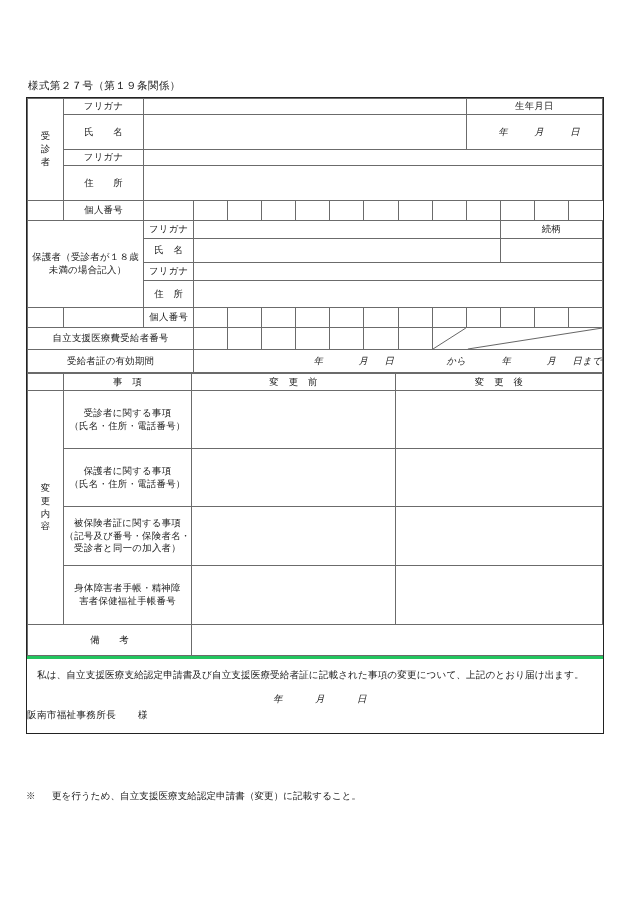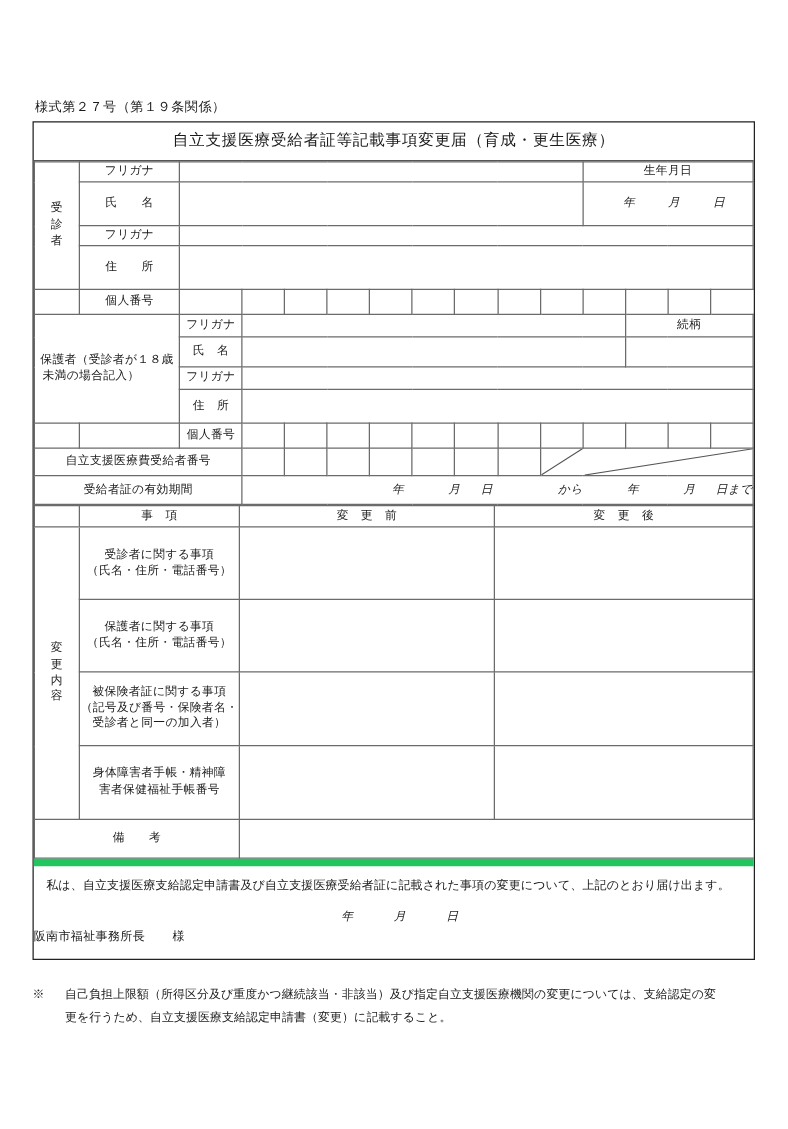--- a/index.html
+++ b/index.html
@@ -88,40 +88,39 @@
   }
   .sign-date i{display:inline-block;width:42px;text-align:left;}
   .sign-to{
     font-size:9.6px;
     text-align:left;
     padding:3px 0 11px 0;
     letter-spacing:.3px;
   }
   .sign-to em{font-style:normal;padding-left:22px;}
 
-  .bottom-block{border-top:6px solid #22c55e;}
+  .bottom-block{border-top:3px solid #22c55e;}
 
   .footnote{
     position:absolute;left:26px;top:787px;width:584px;
     font-size:9.5px;line-height:1.95;letter-spacing:.1px;
   }
   .footnote .mark{position:absolute;left:0;top:0;}
   .footnote .body{padding-left:26px;display:block;}
   .footnote .l2{display:block;padding-left:26px;}
 </style>
 </head>
 <body>
 
 <div class="page">
 
   <div class="form-no">様式第２７号（第１９条関係）</div>
 
   <div class="outer">
 
-    <div class="title-row">自立支援医療受給者証等記載事項変更届（育成・更生医療）</div>
 
     <table class="grid">
       <colgroup>
         <col style="width:36px">
           <col style="width:80px">
           <col style="width:50px">
         <col style="width:34px">
           <col style="width:34px">
           <col style="width:34px">
         <col style="width:34px">
@@ -178,21 +177,21 @@
         <td></td>
         <td></td>
         <td></td>
         <td></td>
         <td></td>
       </tr>
 
       <tr>
         <td rowspan="4" colspan="2" class="lbl" style="padding:0 4px">
           <span>保護者（受診者が１８歳</span><br>
-          <span style="display:inline-block;text-align:left;width:100%;padding-left:2px">未満の場合記入）</span>
+          <span style="display:inline-block;text-align:center;width:100%;padding-left:2px">未満の場合記入）</span>
         </td>
         <td class="lbl" style="height:17px">フリガナ</td>
         <td colspan="9"></td>
         <td colspan="3" class="lbl">続柄</td>
       </tr>
 
       <tr>
         <td class="lbl spaced2" style="height:23px">氏　名</td>
         <td colspan="9"></td>
         <td colspan="3"></td>
@@ -327,17 +326,16 @@
       </div>
       <div class="sign-to">
         <span>阪南市福祉事務所長</span><em>様</em>
       </div>
     </div>
 
   </div>
 
   <div class="footnote">
     <span class="mark">※</span>
-    <span class="body">自己負担上限額（所得区分及び重度かつ継続該当・非該当）及び指定自立支援医療機関の変更については、支給認定の変</span>
     <span class="l2">更を行うため、自立支援医療支給認定申請書（変更）に記載すること。</span>
   </div>
 
 </div>
 
 </body></html>

